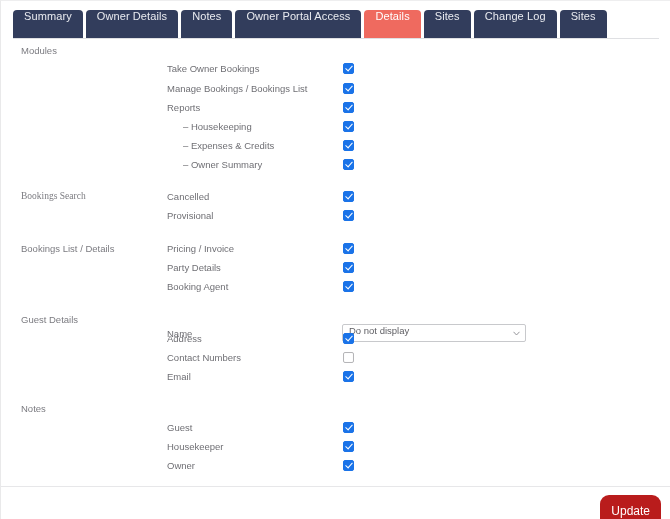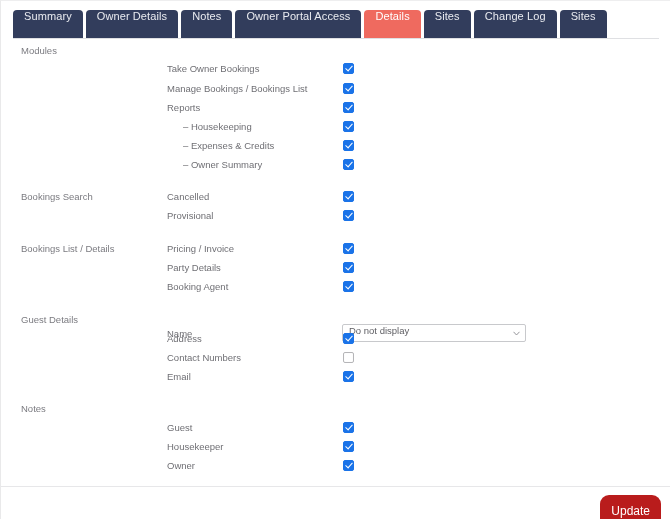--- a/index.html
+++ b/index.html
@@ -210,21 +210,21 @@
         <div class="cbox"></div>
       </div>
       <div class="row" style="top: 101px;">
         <div class="row-label sub">– Expenses &amp; Credits</div>
         <div class="cbox"></div>
       </div>
       <div class="row" style="top: 120px; padding-left: 36px;">
         <div class="row-label sub">– Owner Summary</div>
         <div class="cbox"></div>
       </div>
-      <div class="section-label" style="top: 152px;">Bookings Search</div>
+      <div class="section-label" style="top: 152px; font-family: Liberation Serif, serif;">Bookings Search</div>
       <div class="row" style="top: 152px;">
         <div class="row-label">Cancelled</div>
         <div class="cbox"></div>
       </div>
       <div class="row" style="top: 171px;">
         <div class="row-label">Provisional</div>
         <div class="cbox"></div>
       </div>
       <div class="section-label" style="top: 204px;">Bookings List / Details</div>
       <div class="row" style="top: 204px;">

